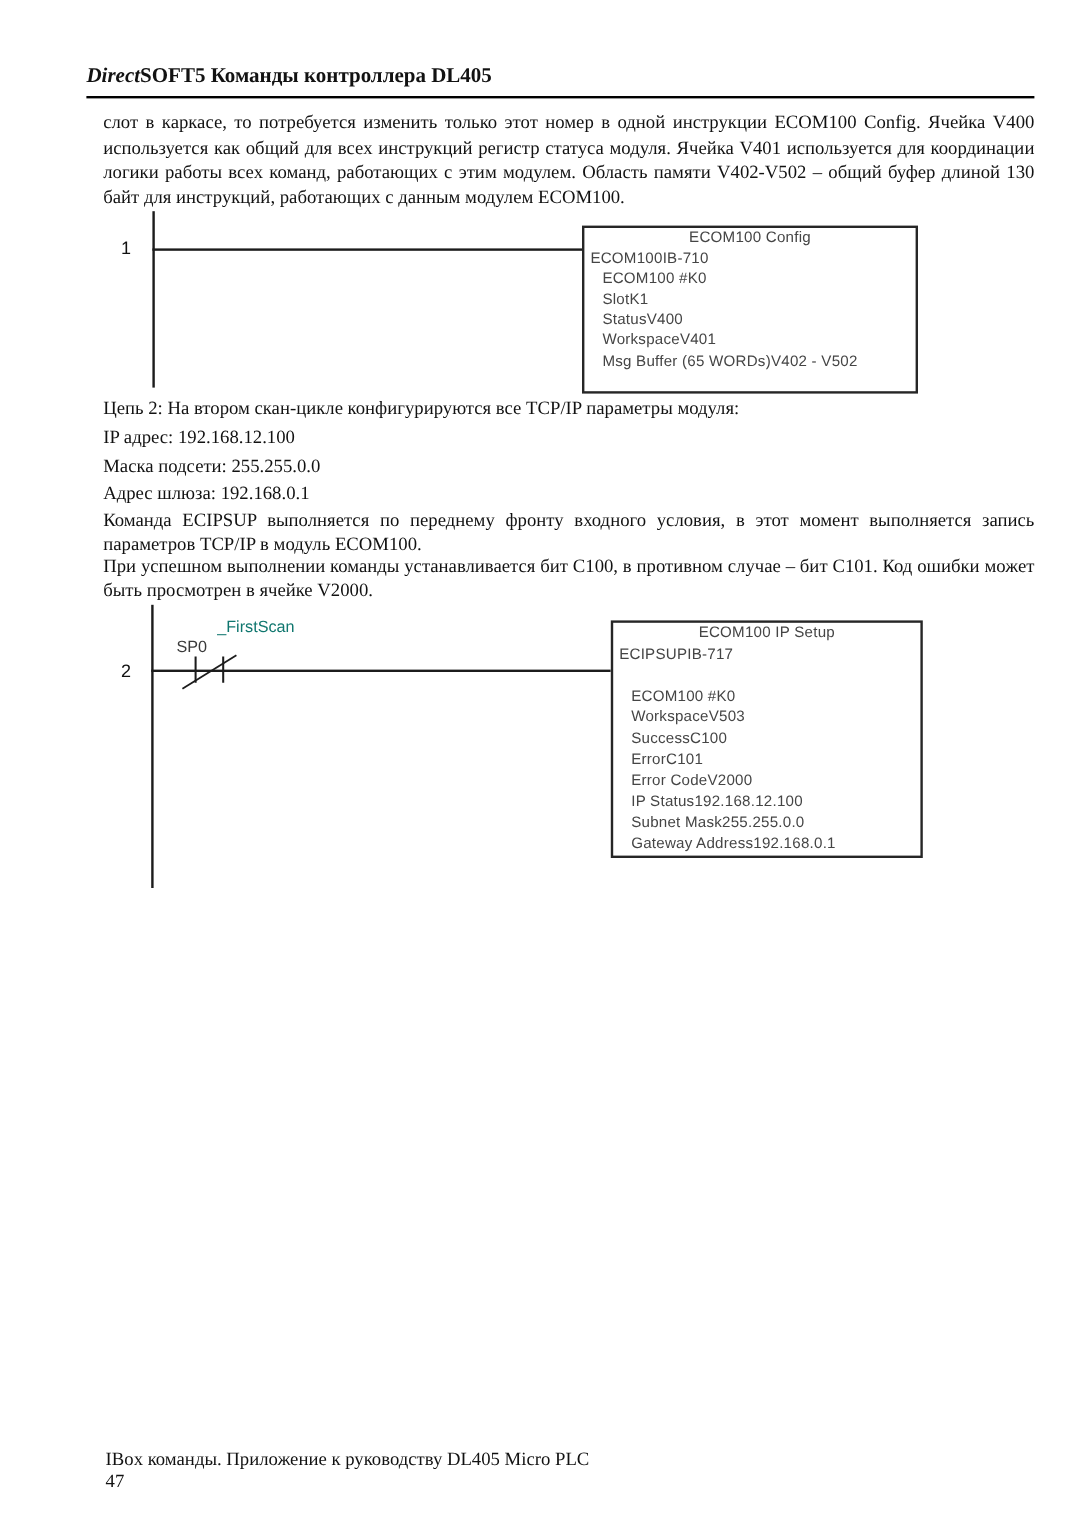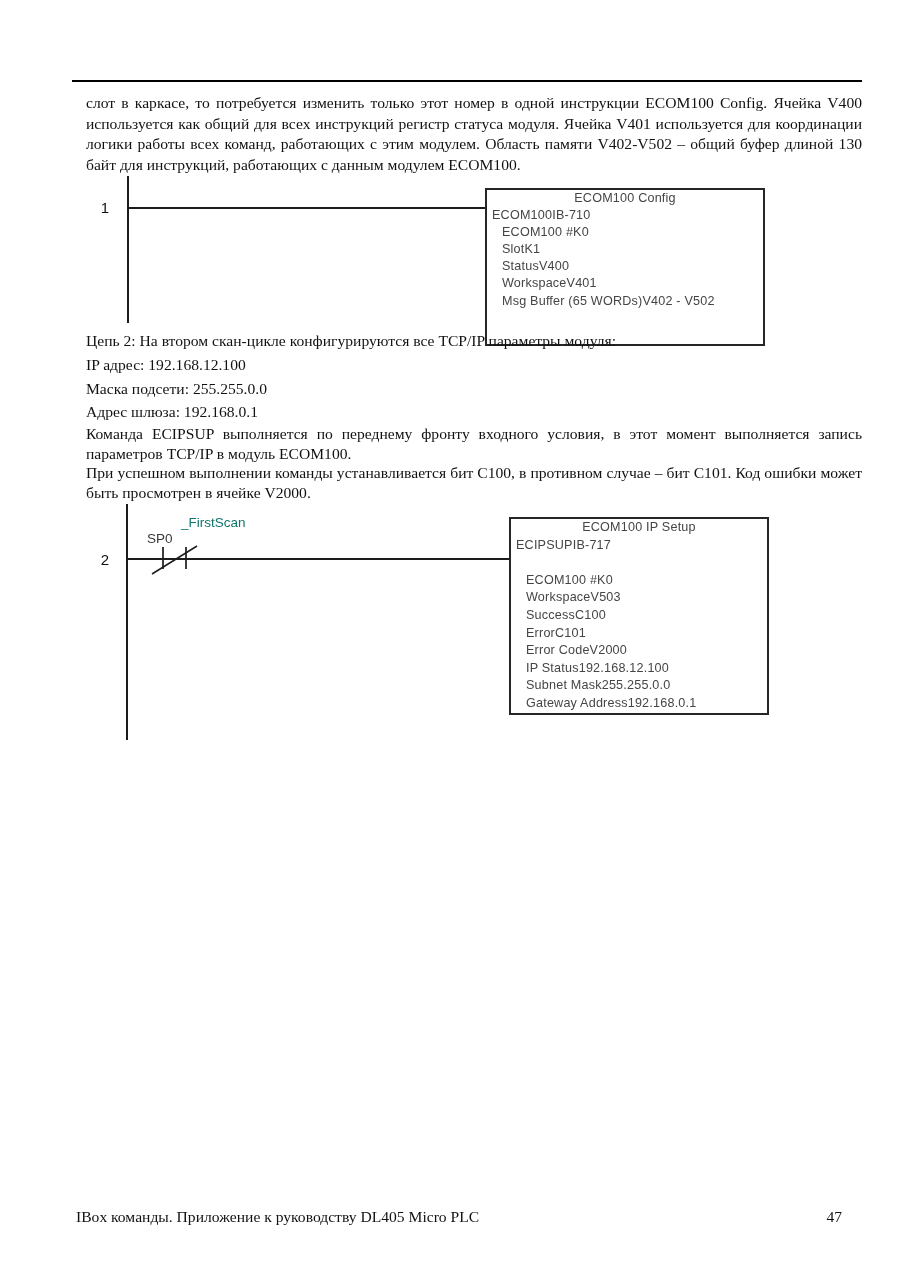--- a/index.html
+++ b/index.html
@@ -25,37 +25,38 @@
   }
   .ibox .btitle{text-align:center;}
   .lrow{display:flex;}
   .lrow .lbl.ind{padding-left:10px;}
   .b1 .btitle,.b1 .lrow{height:17.1px;line-height:17.1px;font-size:12.6px;}
   .b2 .btitle,.b2 .lrow{height:17.6px;line-height:17.6px;font-size:12.6px;}
   .contact-label-top{position:absolute;font-family:"Liberation Sans",sans-serif;font-size:13.5px;color:#0f766e;white-space:nowrap;margin-left:40px;}
   .contact-label{position:absolute;width:54px;font-family:"Liberation Sans",sans-serif;font-size:13.5px;color:#3a3a3a;}
   .contact-svg{position:absolute;}
   
-  .footer{position:absolute;left:76px;top:1208px;width:766px;display:flex;justify-content:space-between;font-size:15.6px;}
+  .footer{position:absolute;left:88px;top:1208px;width:766px;display:flex;justify-content:flex-start;font-size:15.6px;flex-direction:column;}
   .footer .pgnum{font-weight:normal;}
 </style>
 </head>
 <body>
 
 <div class="page">
 
+  <div class="hdr"><span class="it">Direct</span><span>SOFT5 Команды контроллера DL405</span></div>
   <div class="hrule"></div>
 
   <div class="para" style="left:86px;top:93px;width:776px;">слот в каркасе, то потребуется изменить только этот номер в одной инструкции ECOM100 Config. Ячейка V400 используется как общий для всех инструкций регистр статуса модуля. Ячейка V401 используется для координации логики работы всех команд, работающих с этим модулем. Область памяти V402-V502 – общий буфер длиной 130 байт для инструкций, работающих с данным модулем ECOM100.</div>
 
   <div class="rnum" style="left:94px;top:199px;">1</div>
   <div class="vrail" style="left:127px;top:176px;width:2px;height:147px;"></div>
   <div class="hwire" style="left:127px;top:207px;width:358px;height:2px;"></div>
 
-  <div class="ibox b1" style="left:485px;top:188px;width:280px;height:158px;">
+  <div class="ibox b1" style="left:485px;top:188px;width:280px;height:140px;">
     <div class="btitle">ECOM100 Config</div>
     <div class="lrow">
         <span class="lbl">ECOM100</span>
         <span class="val">IB-710</span>
       </div>
     <div class="lrow">
         <span class="lbl ind">ECOM100 #</span>
         <span class="val">K0</span>
       </div>
     <div class="lrow">

